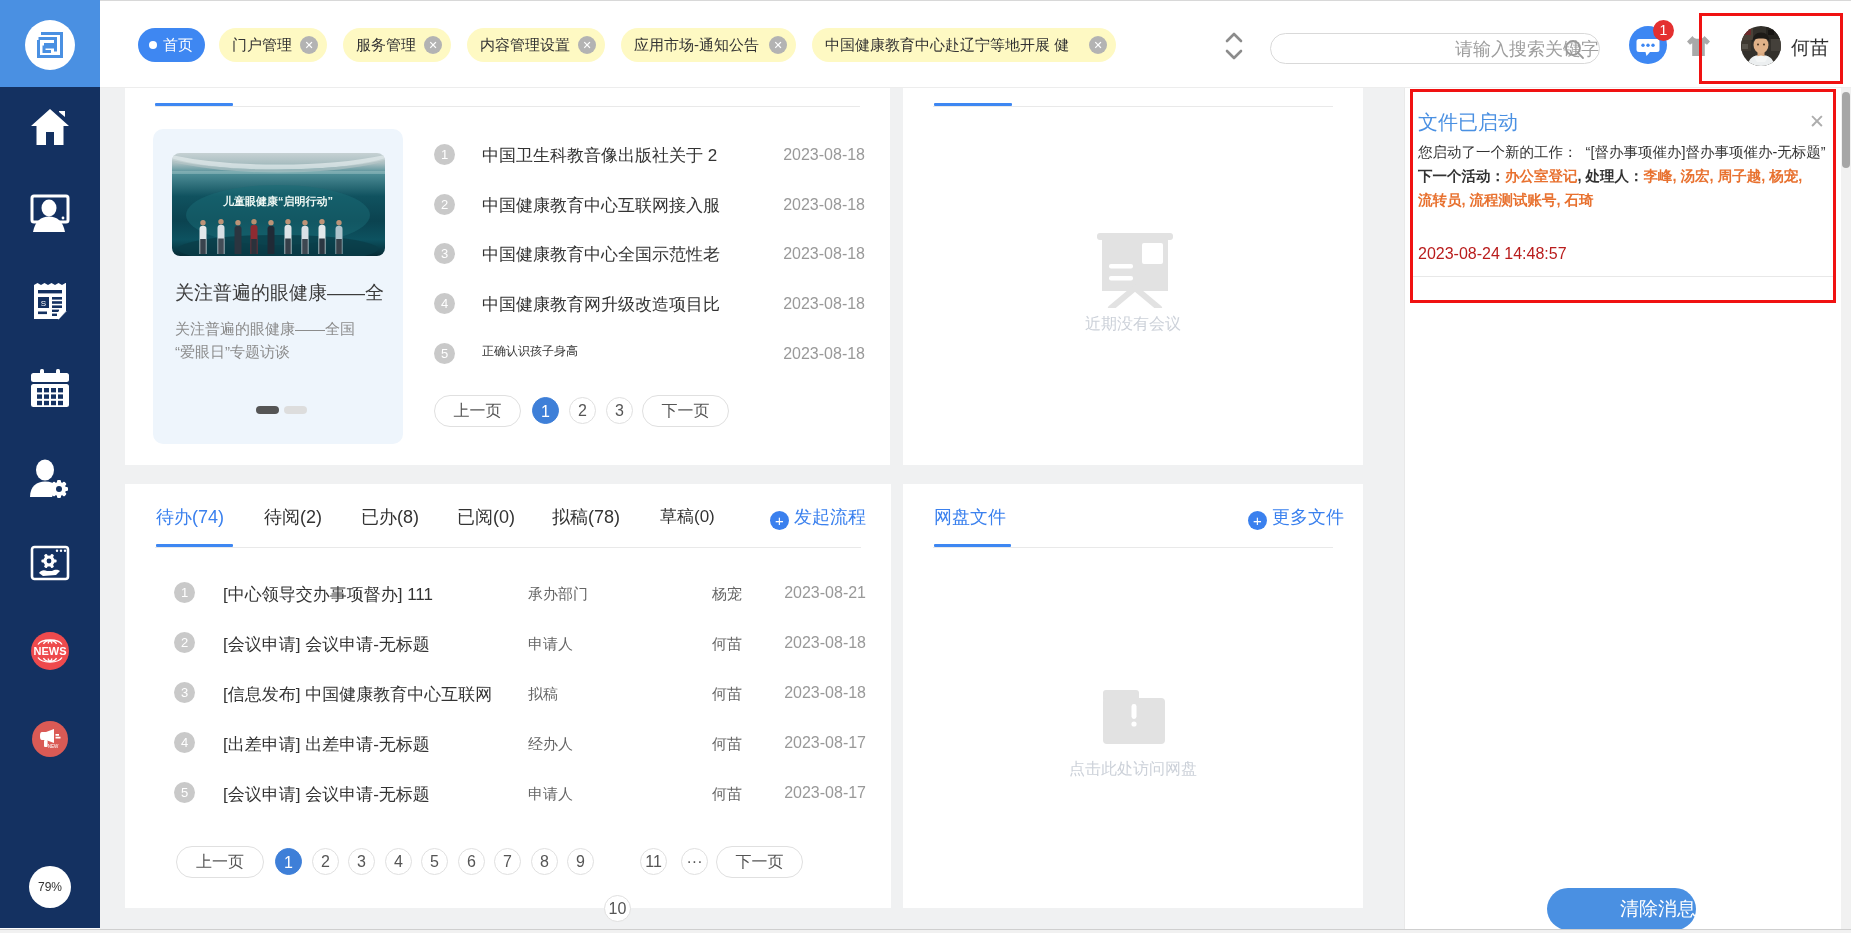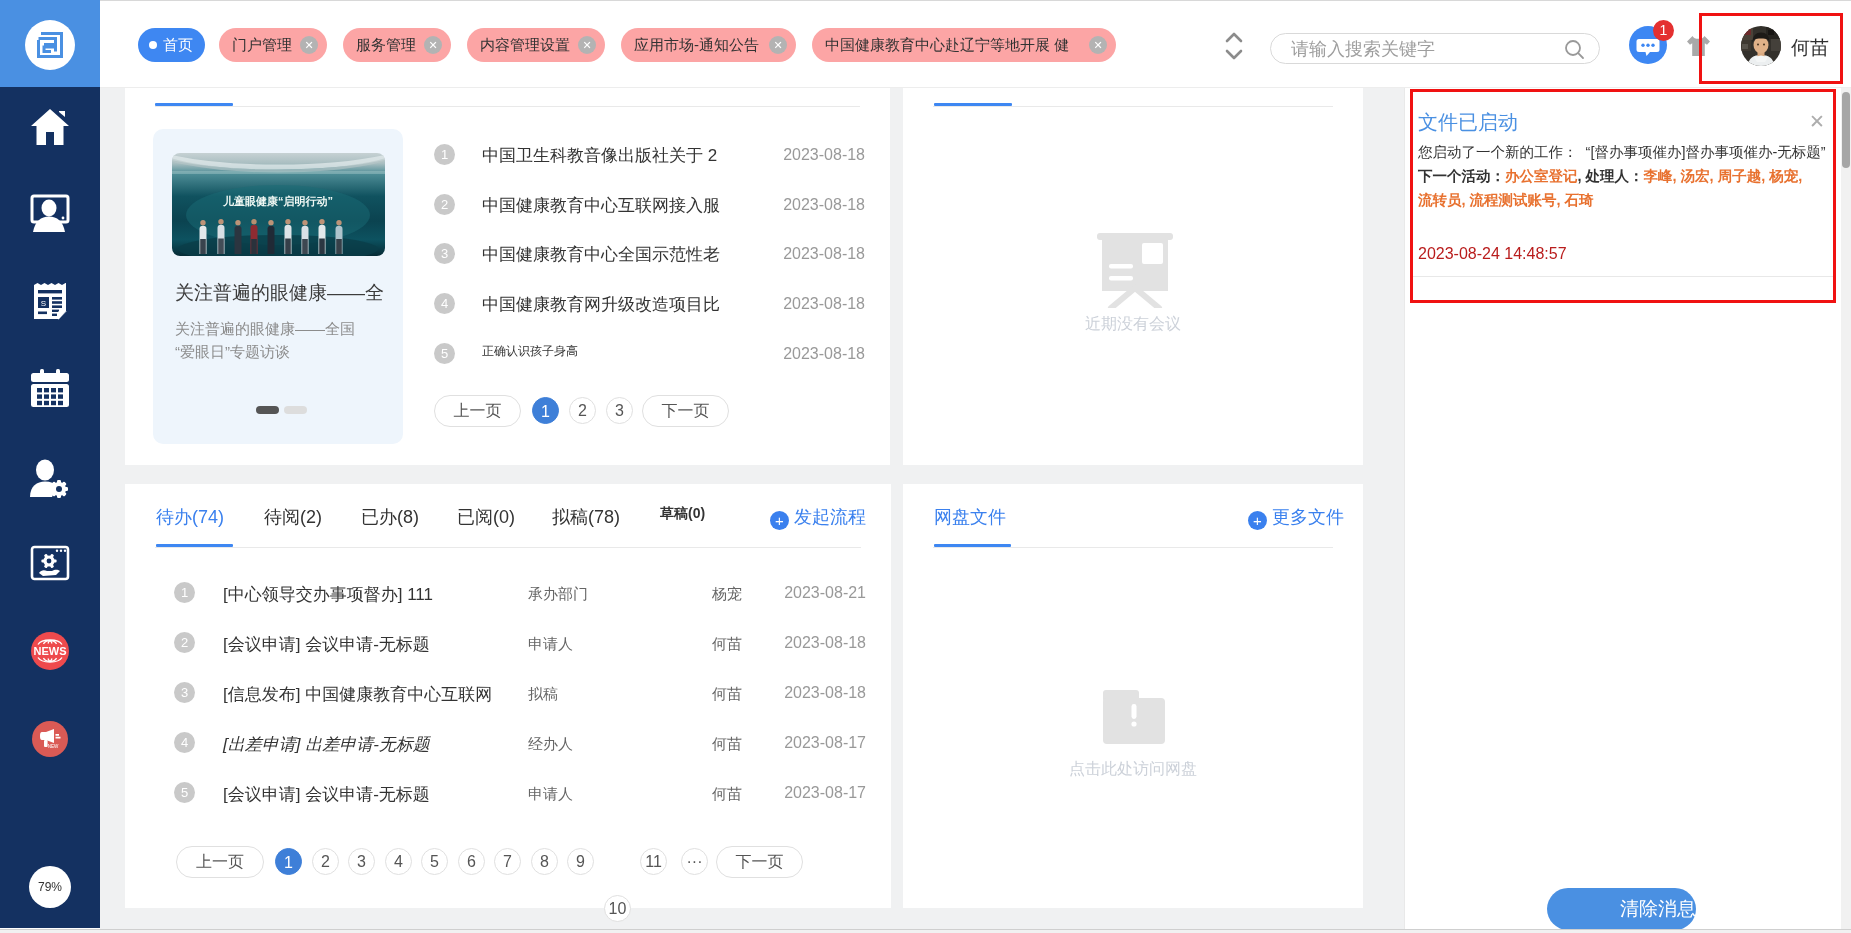--- a/index.html
+++ b/index.html
@@ -10,21 +10,21 @@
   #stage { position:relative; width:1851px; height:933px; overflow:hidden; }
   
   #sidebar { left:0; top:1; width:100px; height:928px; background:#143161; }
   #logoblk { left:0; top:0; width:100px; height:87px; background:#4a90e2; }
   #logocir { left:25px; top:20px; width:50px; height:50px; border-radius:50%; background:#fff; }
   .sic { left:0; width:100px; text-align:center; }
   
   #topline { left:0; top:0; width:1851px; height:1px; background:#d8d8d8; }
   #topbar { left:100px; top:1px; width:1751px; height:87px; background:#fff;
     border-bottom:1px solid #ededed; }
-  .pill { position:absolute; top:27px; height:34px; border-radius:17px; background:#fca5a5;
+  .pill { position:absolute; top:27px; height:34px; border-radius:17px; background:#fef9c3;
     font-size:15px; color:#333; display:flex; align-items:center; justify-content:space-between; white-space:nowrap; }
   .pill .t { padding-left:13px; }
   .xcir { width:18px; height:18px; border-radius:50%; background:#b3b3b3; color:#fff;
     font-size:11px; line-height:18px; text-align:center; margin:0 9px 0 8px; flex:0 0 18px; }
   #tab-home { background:#3e87f2; color:#fff; }
   #tab-home .dot { width:8px; height:8px; border-radius:50%; background:#fff; margin:0 6px 0 11px; flex:0 0 8px; }
   #tab-home .t { padding:0 12px 0 0; }
   
   #content { left:100px; top:88px; width:1304px; height:841px; background:#f0f1f2; }
   .card { position:absolute; background:#fff; }
@@ -87,21 +87,21 @@
         <span class="t">中国健康教育中心赴辽宁等地开展 健</span>
         <span class="xcir">✕</span>
       </div>
 
     <svg class="abs" style="left:1124px; top:30px;" width="20" height="30" viewBox="0 0 20 30" fill="none" stroke="#8c8c8c" stroke-width="2.6" stroke-linecap="round" stroke-linejoin="round">
       <path d="M3 10 L10 3 L17 10"></path>
       <path d="M3 20 L10 27 L17 20"></path>
     </svg>
 
     <div class="abs" style="left:1170px; top:32px; width:330px; height:31px; border:1px solid #d9d9d9;
-      border-radius:16px; display:flex; align-items:center; color:#9e9e9e; font-size:18px;">
+      border-radius:16px; display:flex; align-items:center; color:#9e9e9e; font-size:18px;justify-content:flex-end;">
       <span style="padding-left:20px;">请输入搜索关键字</span>
       <svg style="position:absolute; right:14px; top:5px;" width="21" height="21" viewBox="0 0 21 21" fill="none" stroke="#999" stroke-width="1.8" stroke-linecap="round">
         <circle cx="9" cy="9" r="7"></circle>
           <path d="M14.2 14.2 L19 19"></path>
       </svg>
     </div>
 
     <div class="abs" style="left:1529px; top:25px; width:38px; height:38px; border-radius:50%; background:#3d87f3;">
       <svg width="38" height="38" viewBox="0 0 38 38">
         <path fill="#fff" d="M10 13 h18 a2.5 2.5 0 0 1 2.5 2.5 v8 a2.5 2.5 0 0 1 -2.5 2.5 h-7 l-3.5 4 l-1 -4 h-6.5 a2.5 2.5 0 0 1 -2.5 -2.5 v-8 a2.5 2.5 0 0 1 2.5 -2.5 z"></path>
@@ -385,40 +385,40 @@
       <div class="pgbtn" style="left:517px; top:307px; width:87px;">下一页</div>
     </div>
     <div id="card2" class="card">
       <div class="hline" style="left:30px; top:63px; width:706px;"></div>
       <div class="bluebar" style="left:31px; top:60px; width:77px;"></div>
       <div class="abs" style="left:31px; top:21px; font-size:18px; color:#3a80ee;">待办(74)</div>
       <div class="abs" style="left:139px; top:21px; font-size:18px; color:#333;">待阅(2)</div>
       <div class="abs" style="left:236px; top:21px; font-size:18px; color:#333;">已办(8)</div>
       <div class="abs" style="left:332px; top:21px; font-size:18px; color:#333;">已阅(0)</div>
       <div class="abs" style="left:427px; top:21px; font-size:18px; color:#333;">拟稿(78)</div>
-      <div class="abs" style="left:535px; top:21px; font-size:14px; color:#333;font-weight:bold;">草稿(0)</div>
+      <div class="abs" style="left:535px; top:21px; font-size:17px; color:#333;">草稿(0)</div>
       <div class="abs" style="left:645px; top:21px; font-size:18px; color:#3a80ee;"><span class="pluscir">+</span> 发起流程</div>
 
       <div class="ncir" style="left:49px; top:97.5px; width:21px; height:21px; font-size:13px; line-height:21px;">1</div>
       <div class="itxt" style="left:98px; top:99px; font-size:17px;">[中心领导交办事项督办] 111</div>
       <div class="gtxt" style="left:403px; top:101px; font-size:15px;">承办部门</div>
       <div class="gtxt" style="left:587px; top:101px; font-size:15px;">杨宠</div>
       <div class="dtxt" style="right:25px; top:100px; font-size:16px;">2023-08-21</div>
       <div class="ncir" style="left:49px; top:147.5px; width:21px; height:21px; font-size:13px; line-height:21px;">2</div>
       <div class="itxt" style="left:98px; top:149px; font-size:17px;">[会议申请] 会议申请-无标题</div>
       <div class="gtxt" style="left:403px; top:151px; font-size:15px;">申请人</div>
       <div class="gtxt" style="left:587px; top:151px; font-size:15px;">何苗</div>
       <div class="dtxt" style="right:25px; top:150px; font-size:16px;">2023-08-18</div>
       <div class="ncir" style="left:49px; top:197.5px; width:21px; height:21px; font-size:13px; line-height:21px;">3</div>
       <div class="itxt" style="left:98px; top:199px; font-size:17px;">[信息发布] 中国健康教育中心互联网</div>
       <div class="gtxt" style="left:403px; top:201px; font-size:15px;">拟稿</div>
       <div class="gtxt" style="left:587px; top:201px; font-size:15px;">何苗</div>
       <div class="dtxt" style="right:25px; top:200px; font-size:16px;">2023-08-18</div>
       <div class="ncir" style="left:49px; top:247.5px; width:21px; height:21px; font-size:13px; line-height:21px;">4</div>
-      <div class="itxt" style="left:98px; top:249px; font-size:17px;font-style:italic;">[出差申请] 出差申请-无标题</div>
+      <div class="itxt" style="left:98px; top:249px; font-size:17px;">[出差申请] 出差申请-无标题</div>
       <div class="gtxt" style="left:403px; top:251px; font-size:15px;">经办人</div>
       <div class="gtxt" style="left:587px; top:251px; font-size:15px;">何苗</div>
       <div class="dtxt" style="right:25px; top:250px; font-size:16px;">2023-08-17</div>
       <div class="ncir" style="left:49px; top:297.5px; width:21px; height:21px; font-size:13px; line-height:21px;">5</div>
       <div class="itxt" style="left:98px; top:299px; font-size:17px;">[会议申请] 会议申请-无标题</div>
       <div class="gtxt" style="left:403px; top:301px; font-size:15px;">申请人</div>
       <div class="gtxt" style="left:587px; top:301px; font-size:15px;">何苗</div>
       <div class="dtxt" style="right:25px; top:300px; font-size:16px;">2023-08-17</div>
 
       <div class="pgbtn" style="left:51px; top:362px; width:88px;">上一页</div>

